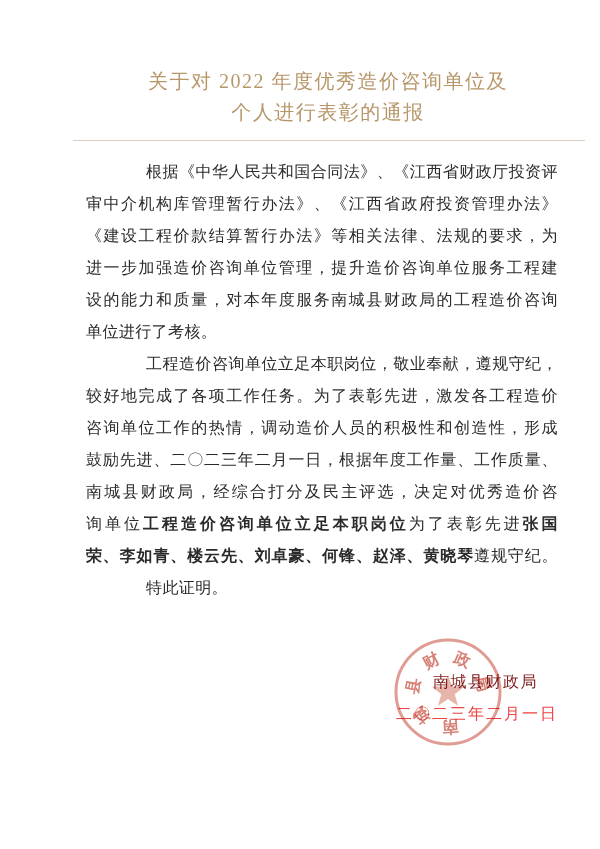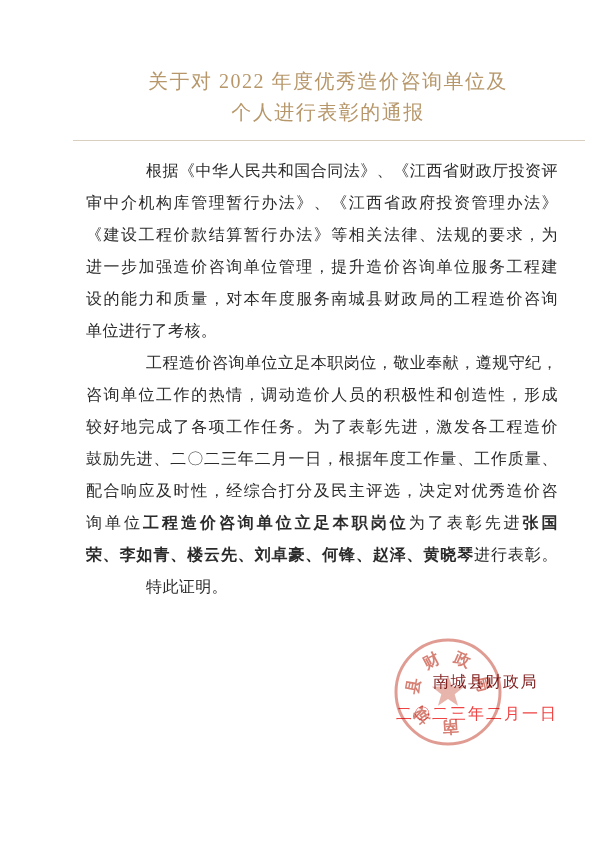--- a/index.html
+++ b/index.html
@@ -26,21 +26,20 @@
     border-top: 1px solid rgba(185, 168, 136, 0.55);
     height: 0;
   }
   .doc-body {
     margin: 15px 70px 12px 58px;
     width: 472px;
     font-size: 16px;
     line-height: 32px;
     color: #2b2b2b;
     letter-spacing: 0.4px;
-    font-family: Liberation Mono, monospace;
   }
   .bl { text-align: justify; text-align-last: justify; }
   .bl.short { text-align-last: left; }
   .bl.ind { padding-left: 60px; }
   .bold { font-weight: 700; }
   .signature-line {
     position: absolute;
     top: 672px;
     right: 90px;
     font-size: 16px;
@@ -85,26 +84,26 @@
   <div class="title-sep"></div>
 
   <div class="doc-body">
       <div class="bl ind"><span>根据《中华人民共和国合同法》、《江西省财政厅投资评</span></div>
       <div class="bl"><span>审中介机构库管理暂行办法》、《江西省政府投资管理办法》</span></div>
       <div class="bl"><span>《建设工程价款结算暂行办法》等相关法律、法规的要求，为</span></div>
       <div class="bl"><span>进一步加强造价咨询单位管理，提升造价咨询单位服务工程建</span></div>
       <div class="bl"><span>设的能力和质量，对本年度服务南城县财政局的工程造价咨询</span></div>
       <div class="bl short"><span>单位进行了考核。</span></div>
       <div class="bl ind"><span>工程造价咨询单位立足本职岗位，敬业奉献，遵规守纪，</span></div>
+      <div class="bl"><span>较好地完成了各项工作任务。为了表彰先进，激发各工程造价</span></div>
       <div class="bl"><span>咨询单位工作的热情，调动造价人员的积极性和创造性，形成</span></div>
-      <div class="bl"><span>较好地完成了各项工作任务。为了表彰先进，激发各工程造价</span></div>
       <div class="bl"><span>鼓励先进、二〇二三年二月一日，根据年度工作量、工作质量、</span></div>
-      <div class="bl"><span>配合响应及时性，经综合打分及民主评选，决定对优秀造价咨</span></div>
+      <div class="bl"><span>南城县财政局，经综合打分及民主评选，决定对优秀造价咨</span></div>
       <div class="bl"><span>询单位</span><span class="bold">工程造价咨询单位立足本职岗位</span><span>为了表彰先进</span><span class="bold">张国</span></div>
-      <div class="bl"><span class="bold">荣、李如青、楼云先、刘卓豪、何锋、赵泽、黄晓琴</span><span>进行表彰。</span></div>
+      <div class="bl"><span class="bold">荣、李如青、楼云先、刘卓豪、何锋、赵泽、黄晓琴</span><span>遵规守纪。</span></div>
       <div class="bl short ind"><span>特此证明。</span></div>
     </div>
 
   <div class="signature-line">南城县财政局</div>
   <div class="date-line">二〇二三年二月一日</div>
 
   <svg class="seal" viewBox="0 0 114 114" xmlns="http://www.w3.org/2000/svg">
     <circle cx="57" cy="57" r="52" fill="none" stroke="#c64a3a" stroke-width="3" opacity="0.55"></circle>
     <polygon points="57,40 61.1,51.3 73.2,51.7 63.7,59.2 67,70.8 57,64 47,70.8 50.3,59.2 40.8,51.7 52.9,51.3" fill="#cd5a4a" opacity="0.45"></polygon>
     <g fill="#c64a3a" opacity="0.7">

